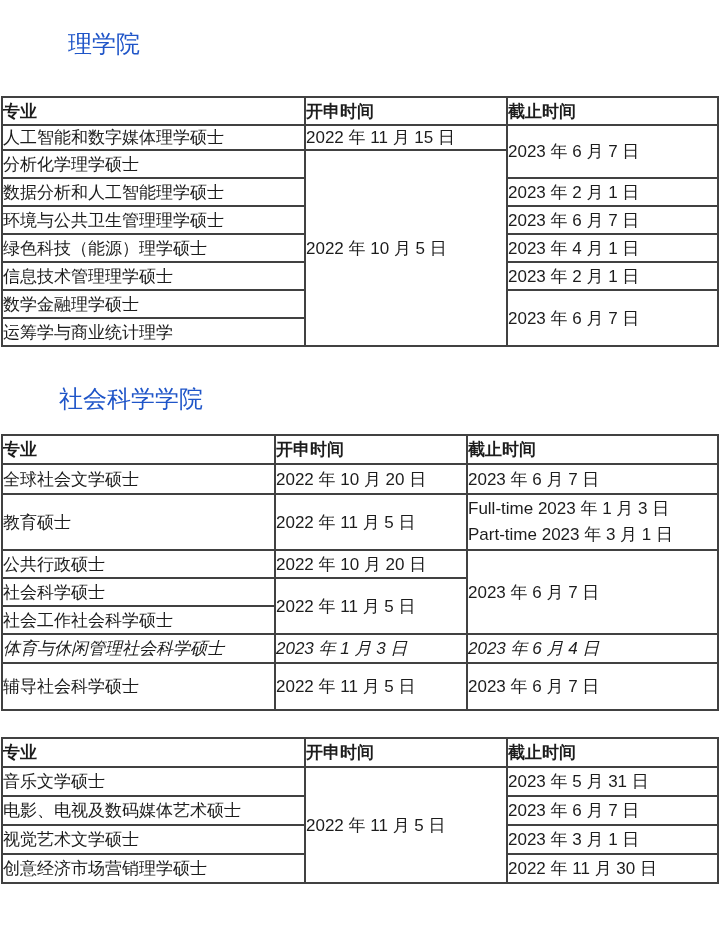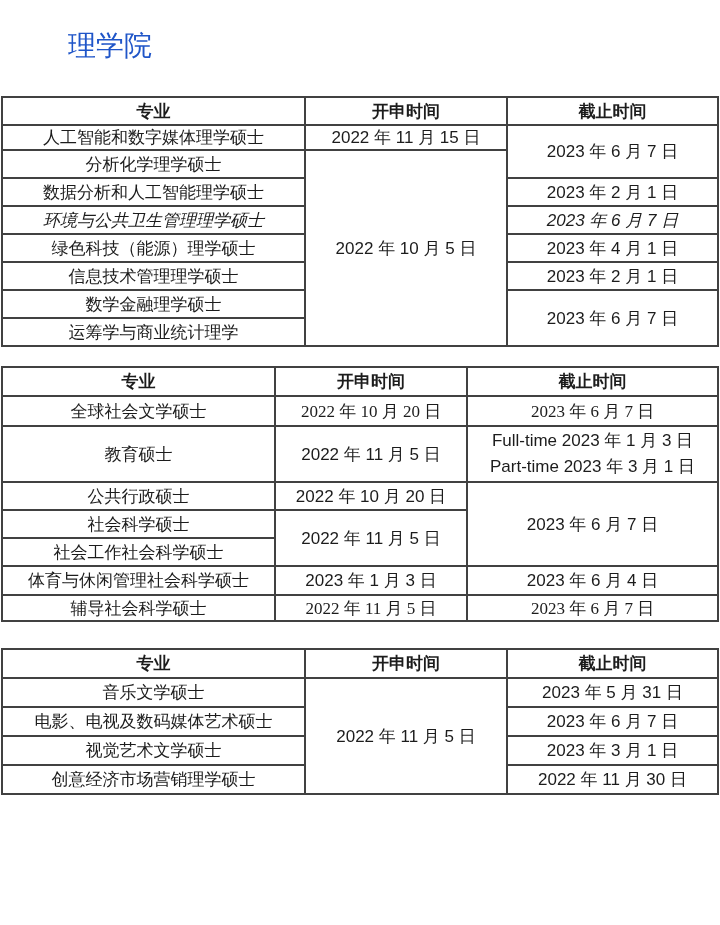--- a/index.html
+++ b/index.html
@@ -9,43 +9,44 @@
   body {
     width: 720px;
     height: 925px;
     overflow: hidden;
     background: #ffffff;
     font-family: "Liberation Sans", sans-serif;
     color: #1c1c1c;
     position: relative;
   }
   .section-title {
-    font-size: 28px;
+    font-size: 24px;
     font-weight: 400;
     line-height: 29px;
     margin: 0;
+    font-family: Liberation Mono, monospace;
   }
   #title-science   { margin: 31px 0 0 68px; }
   #title-social    { margin: 39px 0 0 59px; }
   #title-creative  { margin: 37px 0 0 59px; }
 
   table.programs {
     border-collapse: collapse;
     table-layout: fixed;
     width: 716px;
     margin-left: 1px;
   }
   #table-science  { margin-top: 36px; }
   #table-social   { margin-top: 19px; }
   #table-creative { margin-top: 26px; }
 
   table.programs th,
   table.programs td {
     border: 2px solid #414141;
-    text-align: center;
+    text-align: left;
     vertical-align: middle;
     padding: 0;
     font-size: 17px;
     overflow: hidden;
     white-space: nowrap;
   }
   table.programs th {
     font-weight: 700;
   }
   table.programs td div.line {
@@ -81,21 +82,21 @@
           <td rowspan="2">2023 年 6 月 7 日</td>
         </tr>
         <tr style="height: 28px; padding-left: 43px;">
           <td>分析化学理学硕士</td>
           <td rowspan="7">2022 年 10 月 5 日</td>
         </tr>
         <tr style="height: 28px;">
           <td>数据分析和人工智能理学硕士</td>
           <td>2023 年 2 月 1 日</td>
         </tr>
-        <tr style="height: 28px; font-style: italic;">
+        <tr style="height: 28px;">
           <td>环境与公共卫生管理理学硕士</td>
           <td>2023 年 6 月 7 日</td>
         </tr>
         <tr style="height: 28px;">
           <td>绿色科技（能源）理学硕士</td>
           <td>2023 年 4 月 1 日</td>
         </tr>
         <tr style="height: 28px; padding-left: 12px;">
           <td>信息技术管理理学硕士</td>
           <td>2023 年 2 月 1 日</td>
@@ -105,35 +106,36 @@
           <td rowspan="2">2023 年 6 月 7 日</td>
         </tr>
         <tr style="height: 28px;">
           <td>运筹学与商业统计理学</td>
         </tr>
       </tbody>
     </table>
 </section>
 
 <section>
+  <h2 id="title-social" class="section-title" style="color: rgb(31, 85, 200);">社会科学学院</h2>
   <table id="table-social" class="programs">
       <colgroup>
         <col style="width: 273px;">
         <col style="width: 192px;">
         <col style="width: 251px;">
       </colgroup>
       <thead>
         <tr style="height: 29px;">
           <th>专业</th>
           <th>开申时间</th>
           <th>截止时间</th>
         </tr>
       </thead>
       <tbody>
-        <tr style="height: 30px; font-family: Liberation Serif, serif;">
+        <tr style="height: 30px;">
           <td>全球社会文学硕士</td>
           <td>2022 年 10 月 20 日</td>
           <td>2023 年 6 月 7 日</td>
         </tr>
         <tr style="height: 56px;">
           <td>教育硕士</td>
           <td class="valign-top">2022 年 11 月 5 日</td>
           <td>
             <div class="line">Full-time 2023 年 1 月 3 日</div>
             <div class="line">Part-time 2023 年 3 月 1 日</div>
@@ -144,26 +146,26 @@
           <td>2022 年 10 月 20 日</td>
           <td rowspan="3">2023 年 6 月 7 日</td>
         </tr>
         <tr style="height: 28px; padding-left: 39px;">
           <td>社会科学硕士</td>
           <td rowspan="2">2022 年 11 月 5 日</td>
         </tr>
         <tr style="height: 28px;">
           <td>社会工作社会科学硕士</td>
         </tr>
-        <tr style="height: 29px;">
+        <tr style="height: 29px; font-style: italic;">
           <td>体育与休闲管理社会科学硕士</td>
           <td>2023 年 1 月 3 日</td>
           <td>2023 年 6 月 4 日</td>
         </tr>
-        <tr style="height: 26px; font-family: Liberation Serif, serif;">
+        <tr style="height: 47px;">
           <td>辅导社会科学硕士</td>
           <td>2022 年 11 月 5 日</td>
           <td>2023 年 6 月 7 日</td>
         </tr>
       </tbody>
     </table>
 </section>
 
 <section>
   <table id="table-creative" class="programs">

